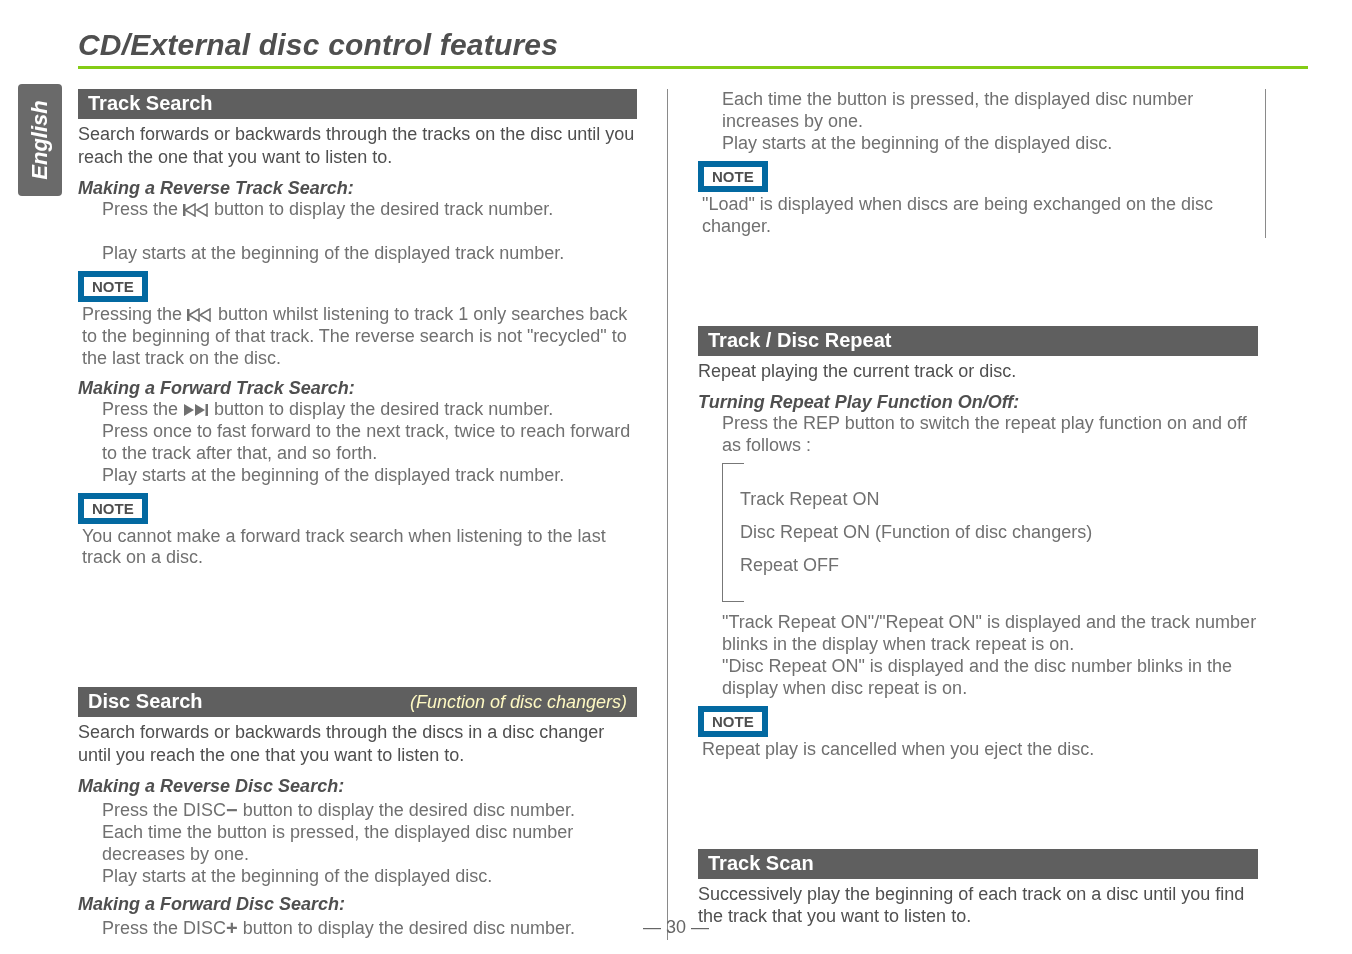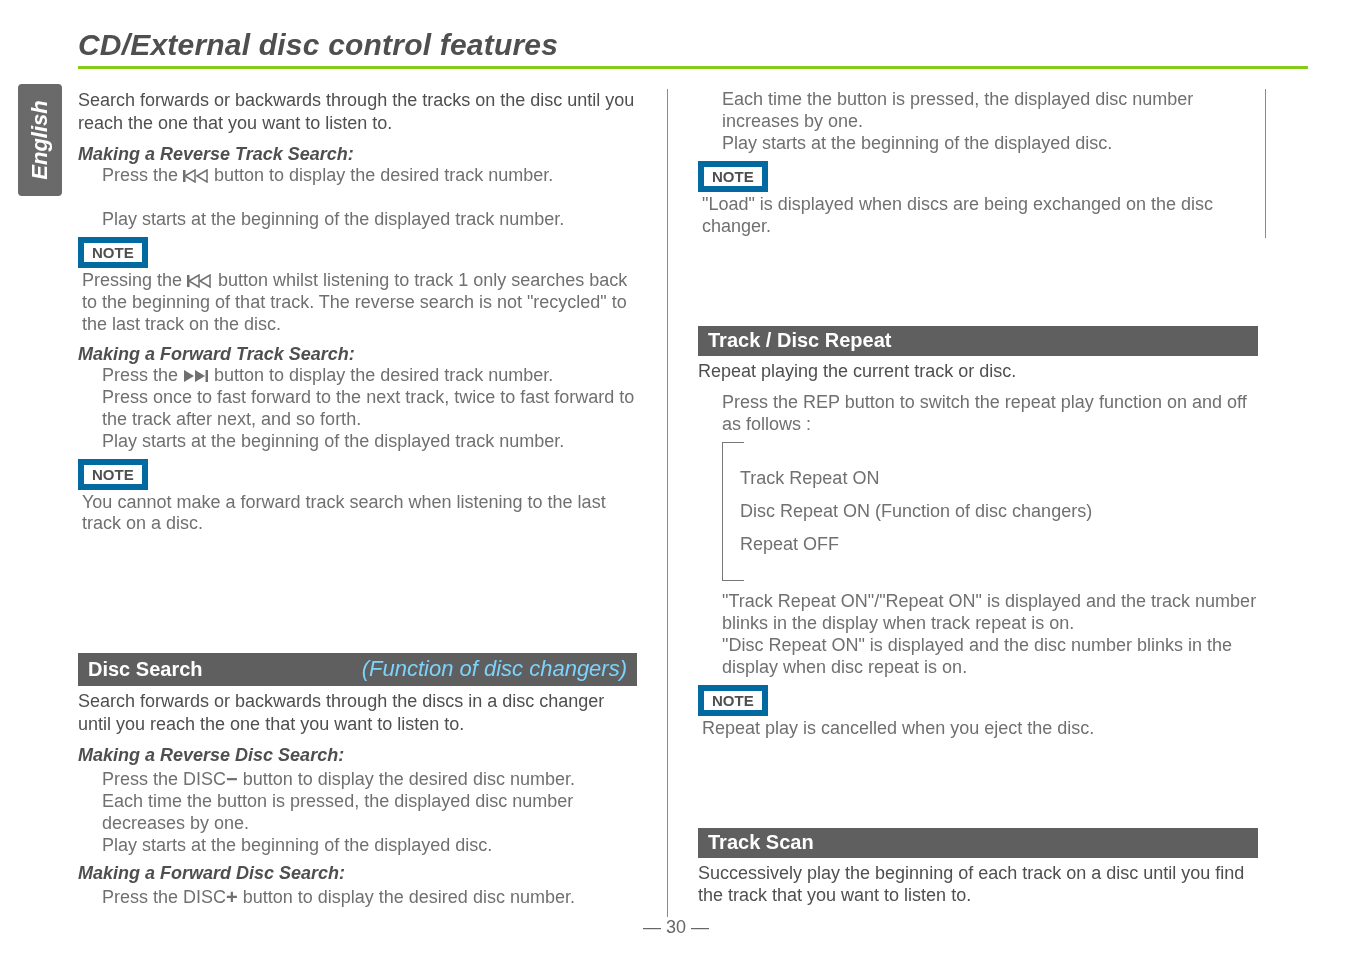--- a/index.html
+++ b/index.html
@@ -6,21 +6,21 @@
   html, body { width: 1352px; height: 954px; background: #fff; font-family: Helvetica, Arial, sans-serif; color: #595959; }
   .page { position: relative; width: 1352px; height: 954px; padding: 28px 44px 20px 58px; }
   .side-tab { position: absolute; left: 18px; top: 84px; width: 44px; height: 112px; background: #6a6a6a; border-radius: 4px; display: flex; align-items: center; justify-content: center; }
   .side-tab span { color: #fff; font-weight: bold; font-style: italic; font-size: 22px; transform: rotate(-90deg); white-space: nowrap; }
   .page-title { font-size: 30px; font-weight: bold; font-style: italic; color: #4f4f4f; border-bottom: 3px solid #84cc16; padding-bottom: 4px; margin-left: 20px; margin-bottom: 20px; letter-spacing: 0.2px; }
   .cols { display: flex; gap: 0; margin-left: 20px; }
   .col { width: 590px; position: relative; }
   .col.left { padding-right: 30px; border-right: 1px solid #8a8a8a; }
   .col.right { padding-left: 30px; }
   .bar { background: #5f5f5f; color: #fff; font-weight: bold; font-size: 20px; padding: 3px 10px 4px 10px; display: flex; justify-content: space-between; align-items: baseline; margin-bottom: 4px; }
-  .bar .subtitle { font-style: italic; font-weight: normal; font-size: 22px; color: #7dd3fc; }
+  .bar .subtitle { font-style: italic; font-weight: normal; font-size: 18px; color: #fef9c3; }
   .intro { font-size: 18px; color: #4f4f4f; line-height: 1.25; margin-bottom: 10px; }
   .heading { font-weight: bold; font-style: italic; font-size: 18px; color: #4f4f4f; margin-top: 6px; }
   .body { font-size: 18px; color: #707070; line-height: 1.22; padding-left: 24px; }
   .note-box { display: inline-block; border: 6px solid #0369a1; font-weight: bold; font-size: 15px; padding: 1px 8px; margin: 6px 0 2px 0; color: #4f4f4f; }
   .note-text { font-size: 18px; color: #707070; line-height: 1.22; padding-left: 4px; margin-bottom: 8px; }
   .pagefoot { position: absolute; bottom: 16px; left: 0; width: 100%; text-align: center; font-size: 18px; color: #666; }
   .spacer-lg { height: 110px; }
   .spacer-md { height: 80px; }
   svg.icon { display: inline-block; vertical-align: -2px; }
   .flowbox { position: relative; margin: 6px 0 10px 24px; }
@@ -37,20 +37,23 @@
 <div class="page">
   <div class="side-tab">
       <span>English</span>
     </div>
 
   <h1 class="page-title">CD/External disc control features</h1>
 
   <div class="cols">
 
     <div class="col left">
+      <div class="bar">
+        <span>Track Search</span>
+      </div>
       <div class="intro">Search forwards or backwards through the tracks on the disc until you reach the one that you want to listen to.</div>
 
       <div class="heading">Making a Reverse Track Search:</div>
       <div class="body">
         <span>Press the </span><svg class="icon" width="26" height="14" viewBox="0 0 26 14">
             <rect x="0" y="1" width="2.5" height="12" fill="#707070"></rect>
             <polygon points="13,7 3,1 3,13" fill="none" stroke="#707070" stroke-width="1.5" transform="translate(0,0) scale(-1,1) translate(-15,0)"></polygon>
             <polygon points="24,7 14,1 14,13" fill="none" stroke="#707070" stroke-width="1.5" transform="scale(-1,1) translate(-38,0)"></polygon>
           </svg><span> button to display the desired track number.</span><br>
         <br>
@@ -65,21 +68,21 @@
           </svg><span> button whilst listening to track 1 only searches back to the beginning of that track. The reverse search is not "recycled" to the last track on the disc.</span>
       </div>
 
       <div class="heading">Making a Forward Track Search:</div>
       <div class="body">
         <span>Press the </span><svg class="icon" width="26" height="14" viewBox="0 0 26 14">
             <polygon points="1,1 11,7 1,13" fill="#707070"></polygon>
             <polygon points="12,1 22,7 12,13" fill="#707070"></polygon>
             <rect x="22.5" y="1" width="2.5" height="12" fill="#707070"></rect>
           </svg><span> button to display the desired track number.</span><br>
-        <span>Press once to fast forward to the next track, twice to fast forward to the track after next, and so forth.</span><br>
+        <span>Press once to fast forward to the next track, twice to reach forward to the track after that, and so forth.</span><br>
         <span>Play starts at the beginning of the displayed track number.</span>
       </div>
       <div class="note-box">NOTE</div>
       <div class="note-text">You cannot make a forward track search when listening to the last track on a disc.</div>
 
       <div class="spacer-lg"></div>
 
       <div class="bar">
         <span>Disc Search</span>
         <span class="subtitle">(Function of disc changers)</span>
@@ -108,20 +111,21 @@
         <div class="note-box">NOTE</div>
         <div class="note-text">"Load" is displayed when discs are being exchanged on the disc changer.</div>
       </div>
 
       <div class="spacer-md"></div>
 
       <div class="bar">
         <span>Track / Disc Repeat</span>
       </div>
       <div class="intro">Repeat playing the current track or disc.</div>
+      <div class="heading">Turning Repeat Play Function On/Off:</div>
       <div class="body">Press the REP button to switch the repeat play function on and off as follows :</div>
 
       <div class="flowbox">
         <div class="flowline"></div>
           <div class="flowtop"></div>
           <div class="flowbot"></div>
         <div class="flowitems">
           <div>Track Repeat ON</div>
           <div>Disc Repeat ON (Function of disc changers)</div>
           <div>Repeat OFF</div>

